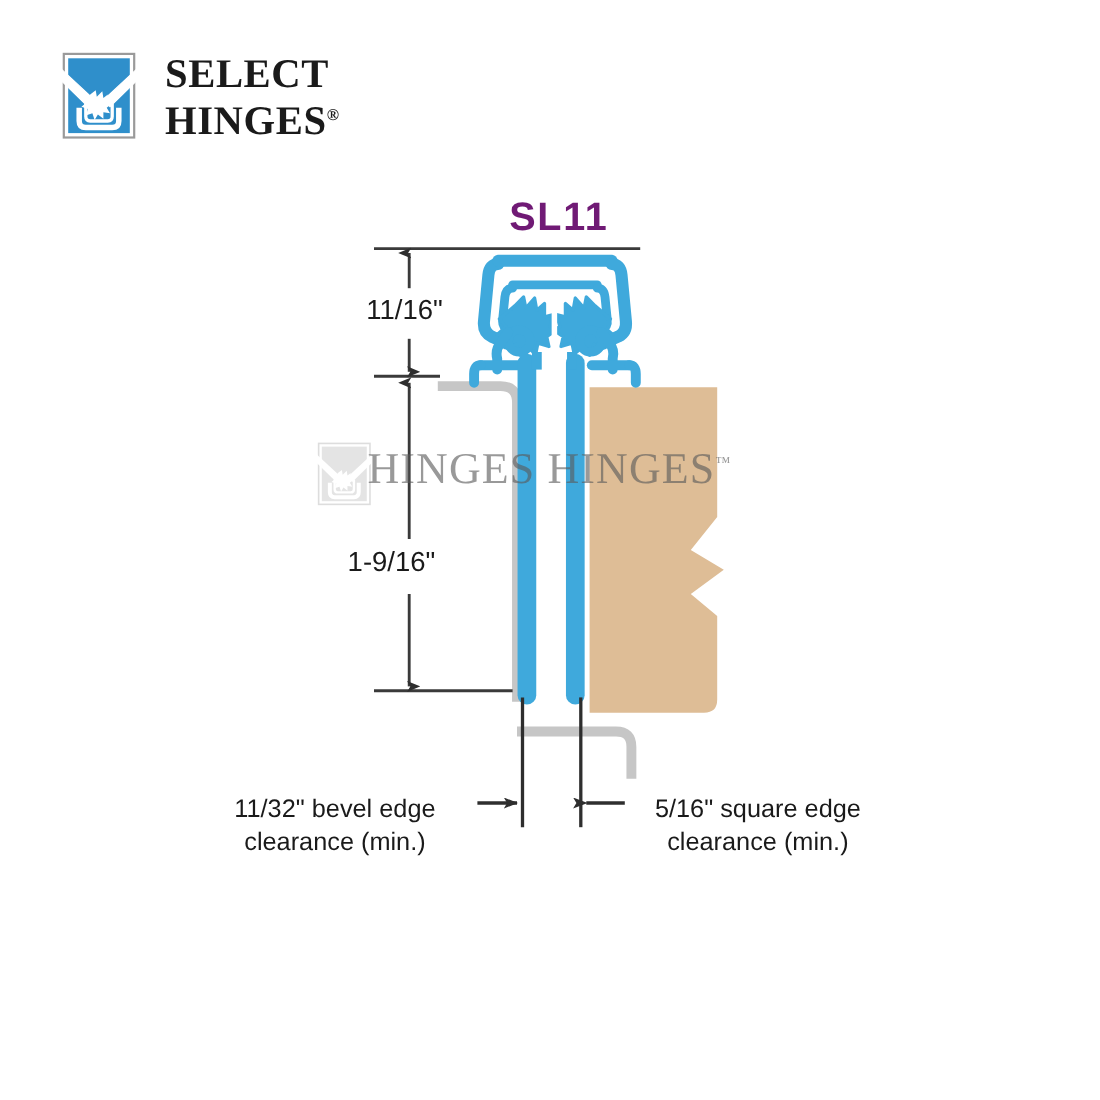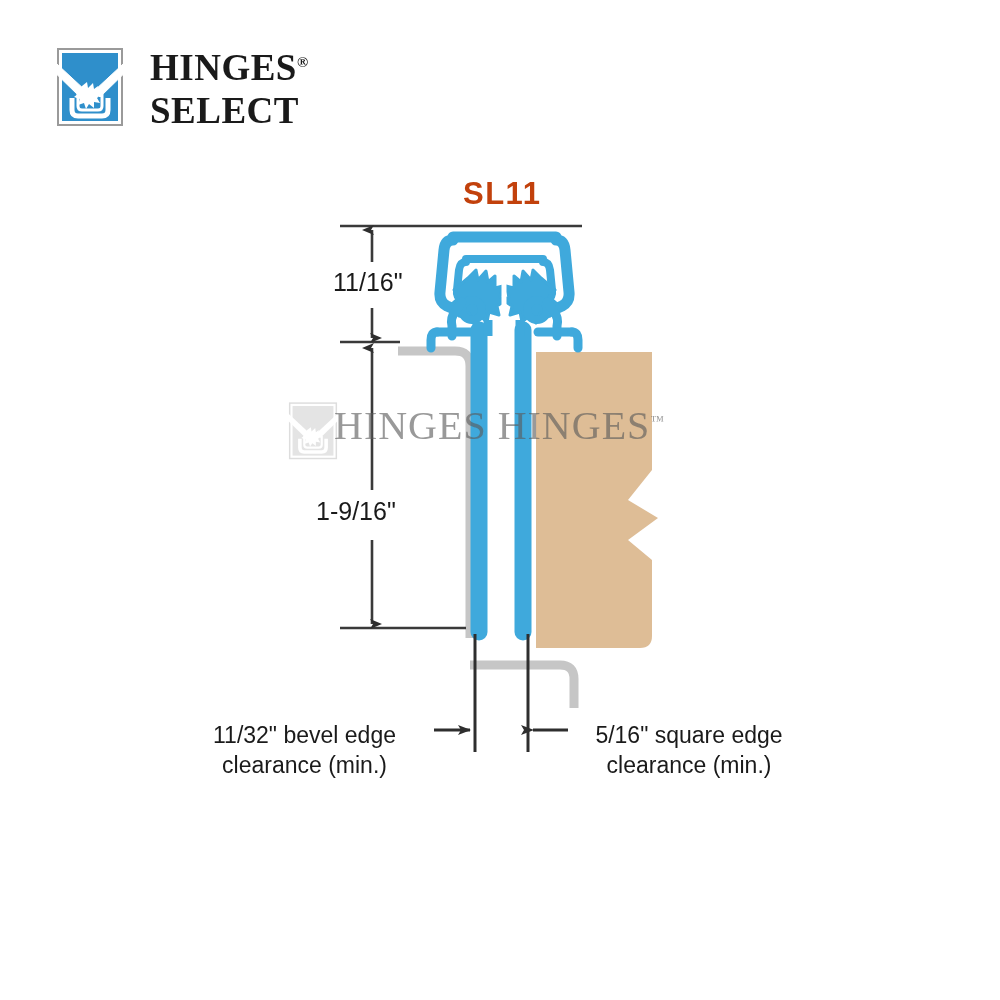--- a/index.html
+++ b/index.html
@@ -68,23 +68,23 @@
 
   
   .dwg-text {
     position: absolute;
     color: #1a1a1a;
     white-space: nowrap;
   }
   #title-sl11 {
     left: 463px;
     top: 176px;
-    font-size: 31px;
+    font-size: 36px;
     font-weight: bold;
-    color: #c2410c;
+    color: #701a75;
     letter-spacing: 1.5px;
   }
   #dim-top-label {
     left: 333px;
     top: 268px;
     font-size: 25px;
     font-weight: normal;
   }
   #dim-bottom-label {
     left: 316px;
@@ -156,22 +156,22 @@
         <path d="M94 8 L52 47 L58 53 L98 14 Z" fill="#ffffff" stroke="#ffffff" stroke-width="1"></path>
 
         <path d="M40 42 l5 -4 l1 6 l5 -5 l1 6 l4 -3 l-1 7 l5 1 l-5 4 l3 5 l-6 -1 l0 6 l-5 -4 l-3 5 l-2 -6 l-6 2 l2 -6 l-6 -2 l5 -4 Z" fill="#ffffff"></path>
         <path d="M56 42 l-5 -4 l-1 6 l-5 -5 l-1 6 l-4 -3 l1 7 l-5 1 l5 4 l-3 5 l6 -1 l0 6 l5 -4 l3 5 l2 -6 l6 2 l-2 -6 l6 -2 l-5 -4 Z" fill="#ffffff" opacity="0"></path>
 
         <path d="M30 54 L30 66 Q30 72 36 72 L60 72 Q66 72 66 66 L66 54" fill="none" stroke="#ffffff" stroke-width="5"></path>
         <path d="M36 50 L36 62 Q36 66 40 66 L56 66 Q60 66 60 62 L60 50" fill="none" stroke="#ffffff" stroke-width="3"></path>
       </svg>
     </div>
     <div id="brand-words">
+      <div class="brand-line">SELECT</div>
       <div class="brand-line"><span>HINGES</span><span class="brand-reg">®</span></div>
-      <div class="brand-line">SELECT</div>
     </div>
   </div>
 
   <svg id="drawing" viewBox="0 0 1000 1000" xmlns="http://www.w3.org/2000/svg">
 
     <defs>
       <marker id="arrUp" markerWidth="12" markerHeight="12" refX="6" refY="10" orient="auto" markerUnits="userSpaceOnUse">
         <path d="M6 0 L11 12 L6 9 L1 12 Z" fill="#2E2E2E"></path>
       </marker>
       <marker id="arrDown" markerWidth="12" markerHeight="12" refX="6" refY="10" orient="auto" markerUnits="userSpaceOnUse">

